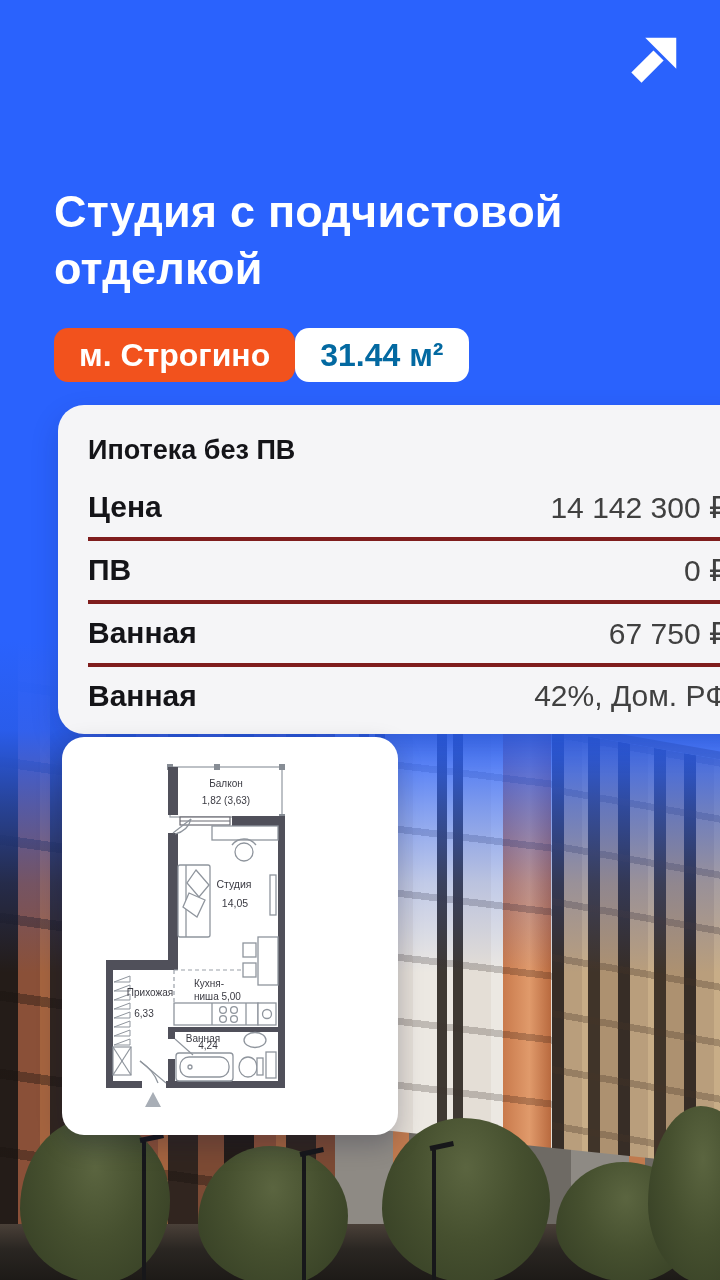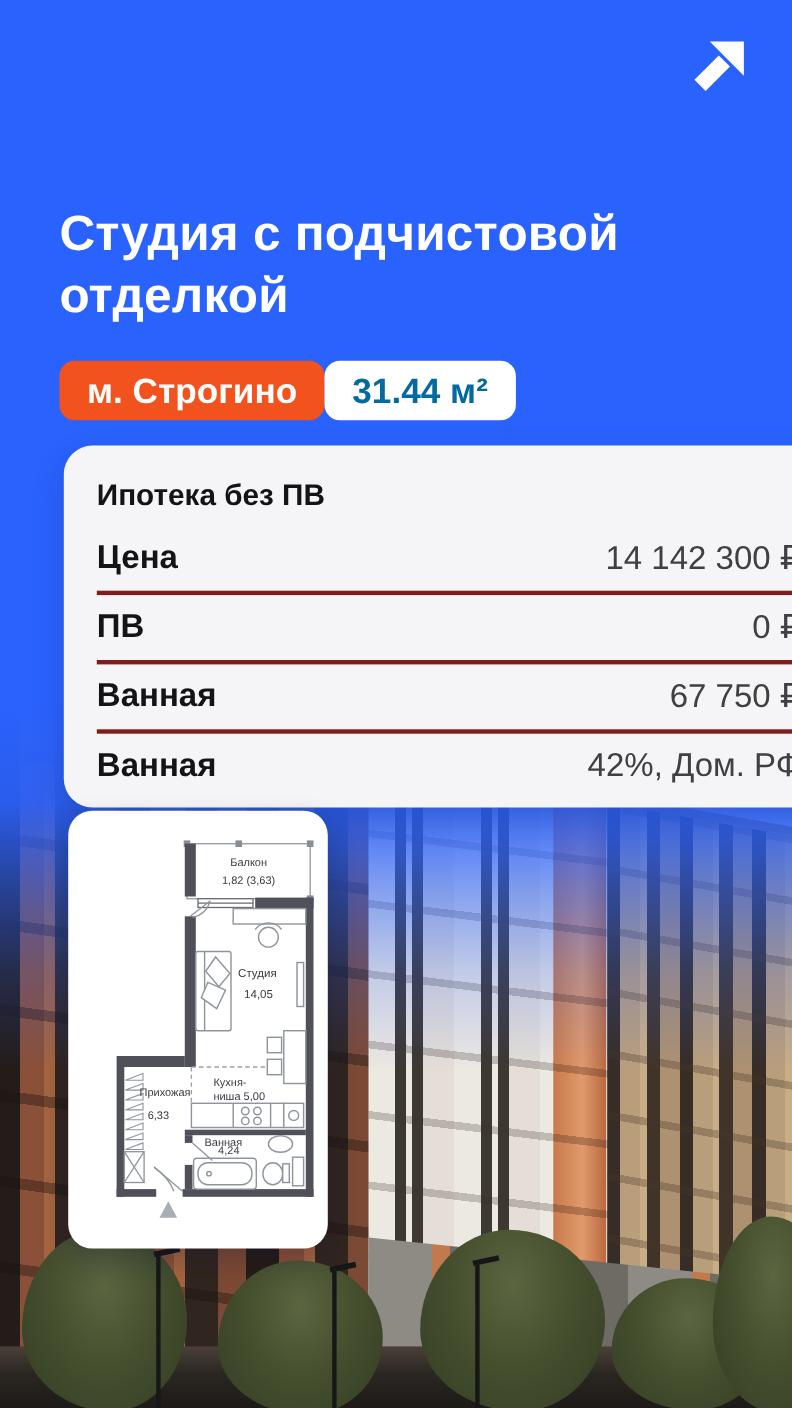--- a/index.html
+++ b/index.html
@@ -64,21 +64,21 @@
   .badge.orange{background:#f2521d;color:#fff;}
   .badge.white{background:#fff;color:#0369a1;}
   .mortgage{position:absolute;z-index:3;left:58px;top:405px;width:700px;box-sizing:border-box;
     background:#f5f5f7;border-radius:26px;padding:30px 30px 9px;
     box-shadow:0 12px 28px rgba(15,25,70,.18);}
   .m-title{margin:0 0 12px;font-size:27px;font-weight:700;color:#141418;}
   .m-row{display:flex;justify-content:space-between;align-items:flex-start;padding:12px 0;font-size:30px;}
   .m-row + .m-row{border-top:4px solid #7f1d1d;}
   .m-label{font-weight:700;color:#141418;}
   .m-value{font-weight:400;color:#404040;text-align:right;}
-  .plan-card{position:absolute;z-index:3;left:62px;top:737px;width:236px;height:398px;
+  .plan-card{position:absolute;z-index:3;left:62px;top:737px;width:336px;height:398px;
     background:#fff;border-radius:22px;box-shadow:0 10px 24px rgba(15,20,50,.25);}
   .plan-card svg{display:block;width:284px;height:398px;}
   .plan-card text{font-family:"Liberation Sans","DejaVu Sans",sans-serif;fill:#3a3a42;font-size:10px;}
   .plan-card text.big{font-size:10.5px;}
   .tmid{text-anchor:middle;}
 </style>
 </head>
 <body>
 
 <div class="canvas">

